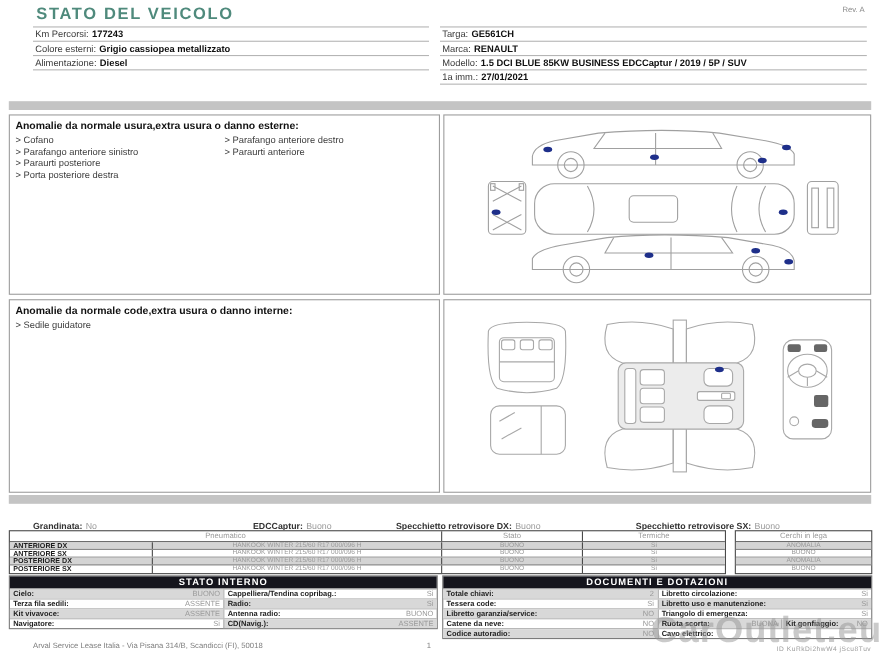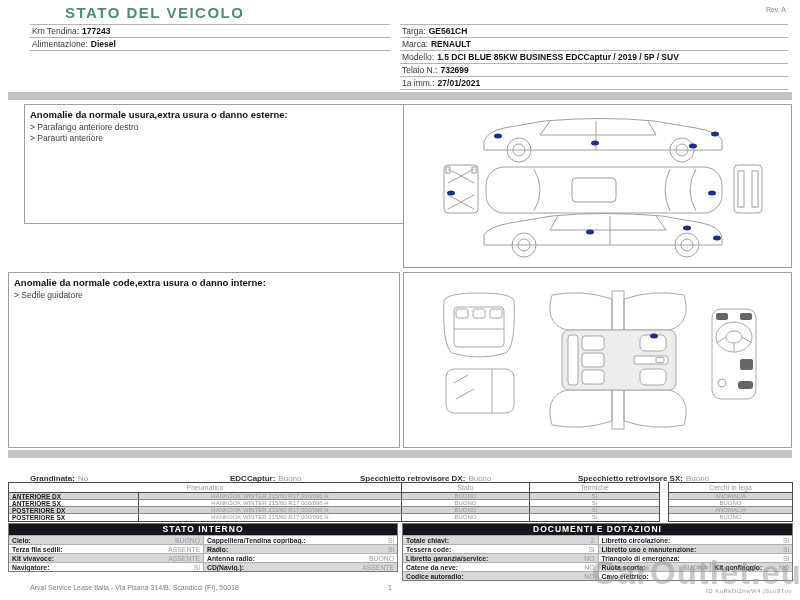--- a/index.html
+++ b/index.html
@@ -2,40 +2,40 @@
 <html><head>
 <meta charset="utf-8">
 <style>
   * { margin:0; padding:0; box-sizing:border-box; }
   html,body { background:#e9e9e9; }
   .page {
     position:relative; width:800px; height:600px; background:#ffffff;
     font-family:"Liberation Sans", sans-serif; color:#222; overflow:hidden;
   }
   .title { position:absolute; left:33px; top:4px; font-size:15px; font-weight:bold;
-           letter-spacing:1.5px; color:#4f8a7c;margin-left:32px; }
+           letter-spacing:1.5px; color:#4f8a7c; }
   .rev   { position:absolute; right:14px; top:6px; font-size:7px; color:#8a8a8a; }
 
   .info-block { position:absolute; top:24px; border-top:1px solid #b5b5b5; }
   .info-left  { left:30px;  width:360px; }
   .info-right { left:400px; width:388px; }
   .info-row { border-bottom:1px solid #b5b5b5; font-size:8.5px; padding:1px 2px 1px 2px; line-height:10px; }
   .info-row .lbl { color:#3a3a3a; }
   .info-row .val { font-weight:bold; color:#101010; margin-left:3px;text-align:center; }
 
   .band { position:absolute; left:8px; width:784px; height:8px; background:#c4c4c4; }
   .band1 { top:92px; } .band2 { top:450px; }
 
   .panel { position:absolute; border:1px solid #9d9d9d; background:#fff; }
   .panel-heading { font-size:9.5px; font-weight:bold; color:#111; padding:4px 5px 2px 5px; }
   .anomaly-cols { display:flex; padding:0 5px; }
   .anomaly-col { width:50%; }
   .anomaly-item { font-size:8.5px; color:#3c3c3c; line-height:10.5px; white-space:nowrap; }
 
-  .ext-panel-text { left:24px;  top:104px; width:392px; height:120px; }
+  .ext-panel-text { left:8px;  top:104px; width:392px; height:164px; }
   .ext-panel-diag { left:403px; top:104px; width:389px; height:164px; }
   .int-panel-text { left:8px;  top:272px; width:392px; height:176px; }
   .int-panel-diag { left:403px; top:272px; width:389px; height:176px; }
   .diagram { display:block; width:100%; height:100%; }
 
   .cond-line { position:absolute; left:0; width:800px; font-size:8px; }
   .cond-line1 { top:459px; } .cond-line2 { top:469px; }
   .cond-pair { position:absolute; white-space:nowrap;margin-top:15px; }
   .cond-pair .lbl { font-weight:bold; color:#333; }
   .cond-pair .val { color:#9a9a9a; margin-left:3px; }
@@ -83,50 +83,56 @@
 </head>
 <body>
 
 <div class="page">
 
   <div class="title">STATO DEL VEICOLO</div>
   <div class="rev">Rev. A</div>
 
   <div class="info-block info-left">
     <div class="info-row">
-      <span class="lbl">Km Tendina:</span><span class="val">177243</span>
+      <span class="lbl">Km Percorsi:</span><span class="val">177243</span>
+    </div>
+    <div class="info-row">
+      <span class="lbl">Colore esterni:</span><span class="val">Grigio cassiopea metallizzato</span>
     </div>
     <div class="info-row">
       <span class="lbl">Alimentazione:</span><span class="val">Diesel</span>
     </div>
   </div>
 
   <div class="info-block info-right">
     <div class="info-row">
       <span class="lbl">Targa:</span><span class="val">GE561CH</span>
     </div>
     <div class="info-row">
       <span class="lbl">Marca:</span><span class="val">RENAULT</span>
     </div>
     <div class="info-row">
       <span class="lbl">Modello:</span><span class="val">1.5 DCI BLUE 85KW BUSINESS EDCCaptur / 2019 / 5P / SUV</span>
-    </div>
-    <div class="info-row">
-      <span class="lbl">Telaio N.:</span><span class="val">732699</span>
     </div>
     <div class="info-row">
       <span class="lbl">1a imm.:</span><span class="val">27/01/2021</span>
     </div>
   </div>
 
   <div class="band band1"></div>
 
   <div class="panel ext-panel-text">
     <div class="panel-heading">Anomalie da normale usura,extra usura o danno esterne:</div>
     <div class="anomaly-cols">
+      <div class="anomaly-col">
+        <div class="anomaly-item">&gt; Cofano</div>
+        <div class="anomaly-item">&gt; Parafango anteriore sinistro</div>
+        <div class="anomaly-item">&gt; Paraurti posteriore</div>
+        <div class="anomaly-item">&gt; Porta posteriore destra</div>
+      </div>
       <div class="anomaly-col">
         <div class="anomaly-item">&gt; Parafango anteriore destro</div>
         <div class="anomaly-item">&gt; Paraurti anteriore</div>
       </div>
     </div>
   </div>
 
   <div class="panel ext-panel-diag">
     <svg class="diagram" viewBox="0 0 387 162">
       <g fill="none" stroke="#a0a0a0" stroke-width="1">

